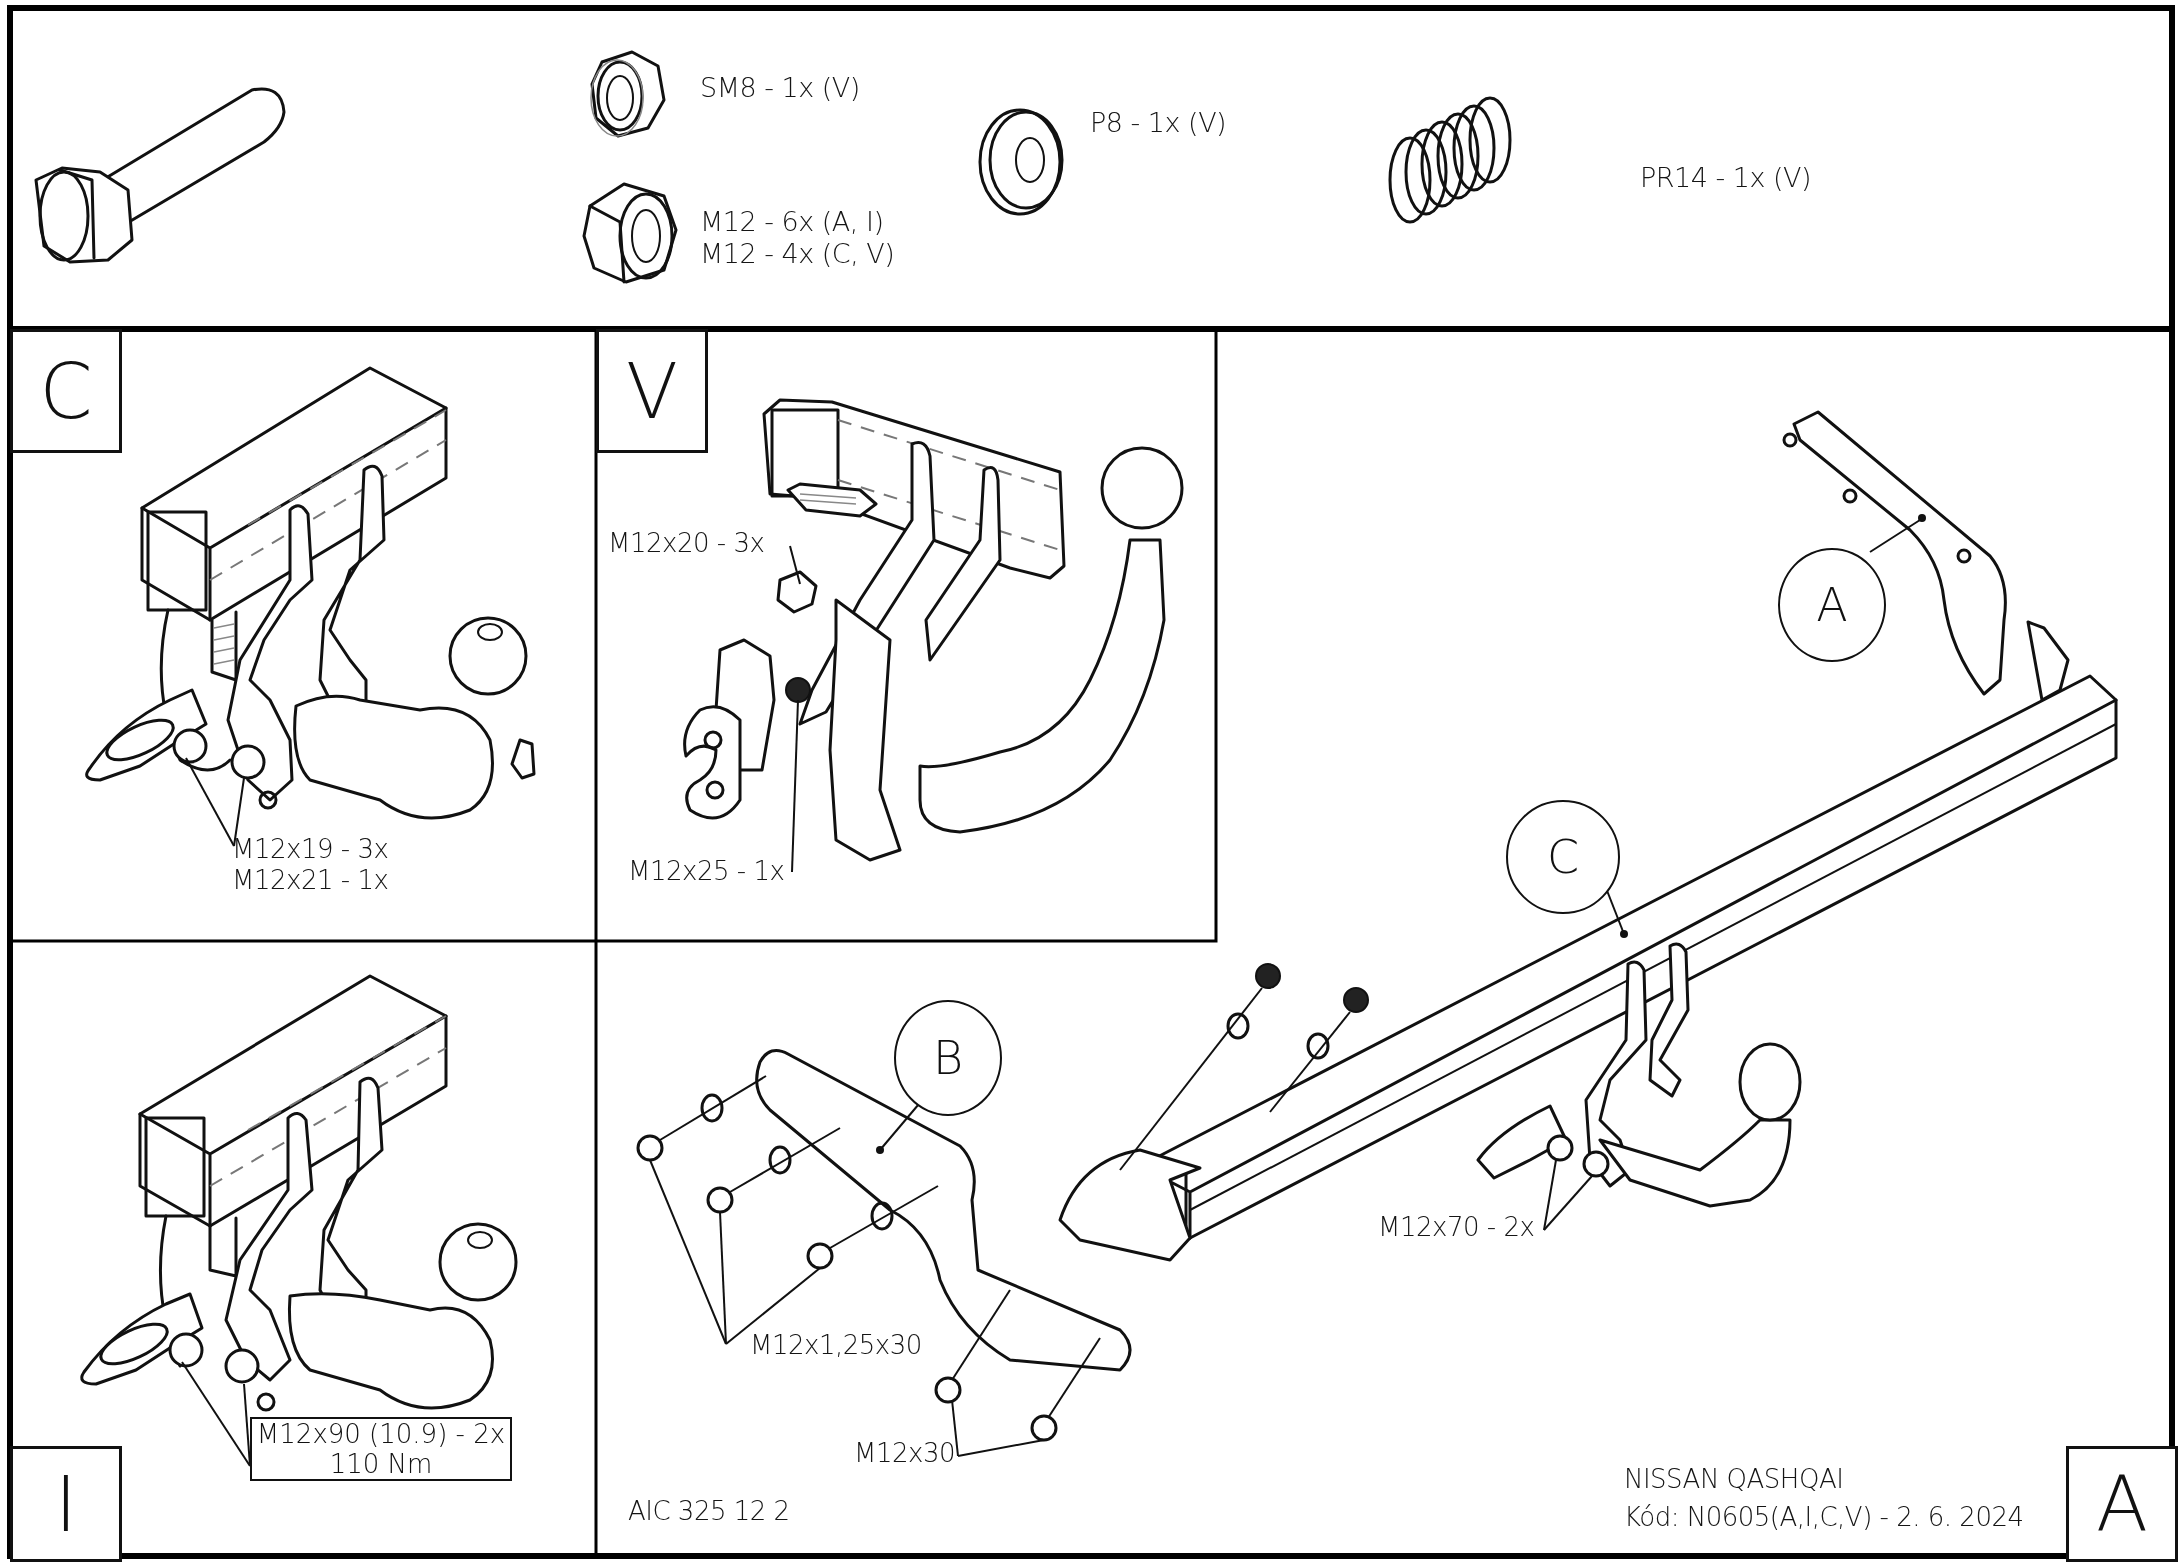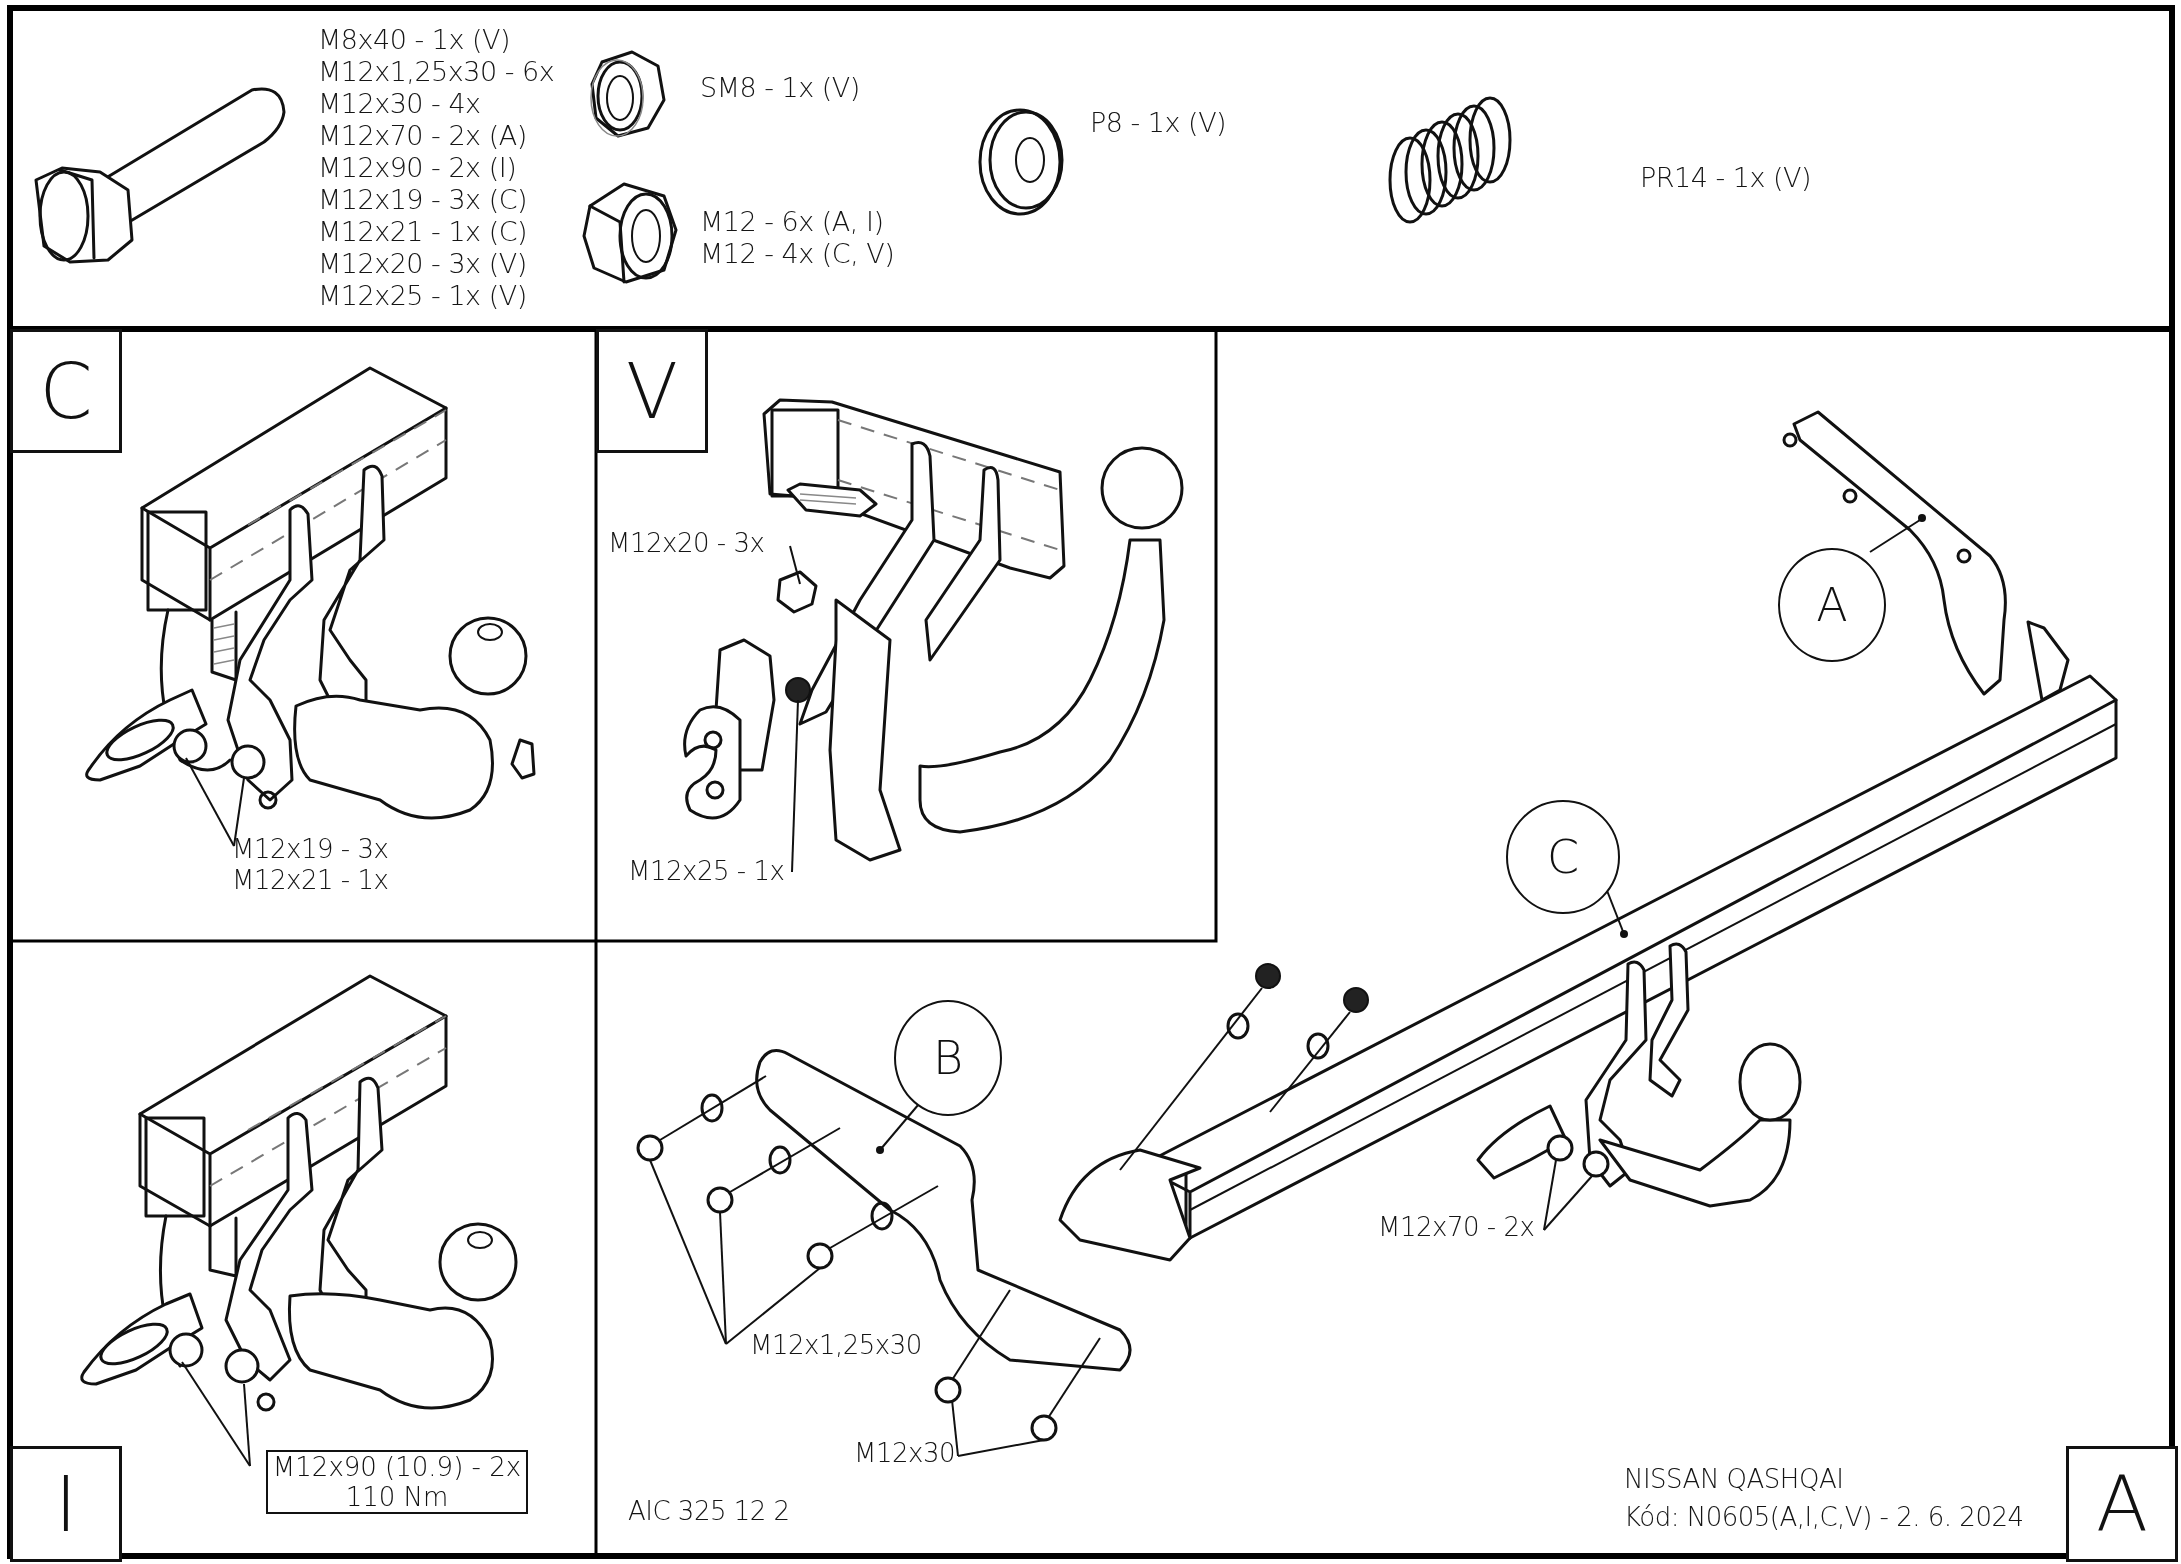--- a/index.html
+++ b/index.html
@@ -218,31 +218,20 @@
     <line class="t" x1="1870" y1="552" x2="1920" y2="520"></line>
     <circle cx="1922" cy="518" r="4" fill="#111"></circle>
     <line class="t" x1="1606" y1="888" x2="1624" y2="934"></line>
     <circle cx="1624" cy="934" r="4" fill="#111"></circle>
     <line class="t" x1="924" y1="1098" x2="880" y2="1150"></line>
     <circle cx="880" cy="1150" r="4" fill="#111"></circle>
   </g>
 </svg>
 
 
-<div class="lbl big" style="left:318px;top:24px;">
-  <div>M8x40 - 1x (V)</div>
-  <div>M12x1,25x30 - 6x</div>
-  <div>M12x30 - 4x</div>
-  <div>M12x70 - 2x (A)</div>
-  <div>M12x90 - 2x (I)</div>
-  <div>M12x19 - 3x (C)</div>
-  <div>M12x21 - 1x (C)</div>
-  <div>M12x20 - 3x (V)</div>
-  <div>M12x25 - 1x (V)</div>
-</div>
 <div class="lbl big" style="left:700px;top:72px;">SM8 - 1x (V)</div>
 <div class="lbl big" style="left:700px;top:206px;">
   <div>M12 - 6x (A, I)</div>
   <div>M12 - 4x (C, V)</div>
 </div>
 <div class="lbl big" style="left:1090px;top:107px;">P8 - 1x (V)</div>
 <div class="lbl big" style="left:1640px;top:162px;">PR14 - 1x (V)</div>
 
 
 <div class="panel-letter" style="left:10px;top:329px;width:106px;height:118px;">C</div>
@@ -254,21 +243,21 @@
 <div class="lbl med" style="left:232px;top:834px;text-align:center;">
   <div>M12x19 - 3x</div>
   <div>M12x21 - 1x</div>
 </div>
 
 
 <div class="lbl med" style="left:608px;top:528px;">M12x20 - 3x</div>
 <div class="lbl med" style="left:628px;top:856px;">M12x25 - 1x</div>
 
 
-<div class="torque-box" style="left:250px;top:1450px;width:258px;height:60px;margin-left:16px;">
+<div class="torque-box" style="left:250px;top:1417px;width:258px;height:60px;">
   <div>M12x90 (10.9) - 2x</div>
   <div>110 Nm</div>
 </div>
 
 
 <div class="callout" style="left:1778px;top:548px;width:104px;height:110px;">A</div>
 <div class="callout" style="left:894px;top:1000px;width:104px;height:112px;">B</div>
 <div class="callout" style="left:1506px;top:800px;width:110px;height:110px;">C</div>
 
 <div class="lbl med" style="left:718px;top:1330px;margin-left:32px;">M12x1,25x30</div>

